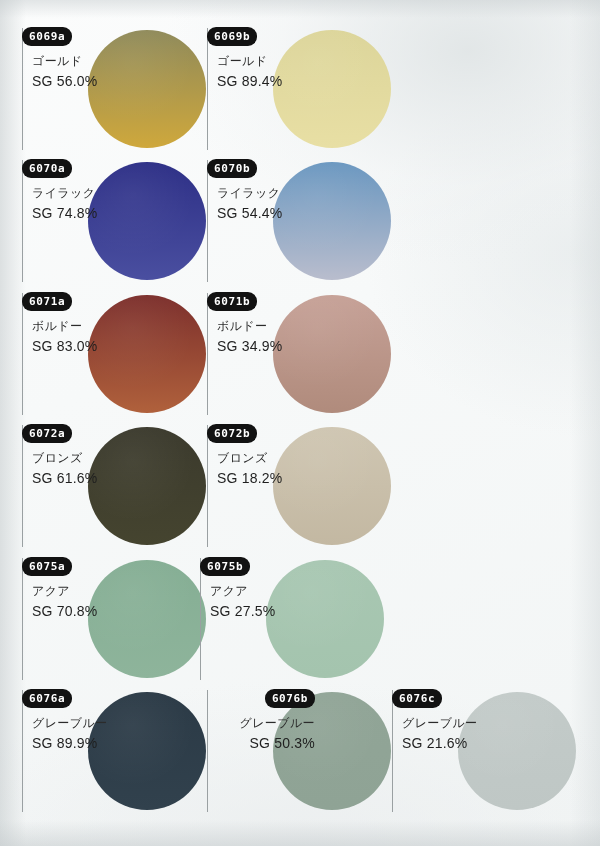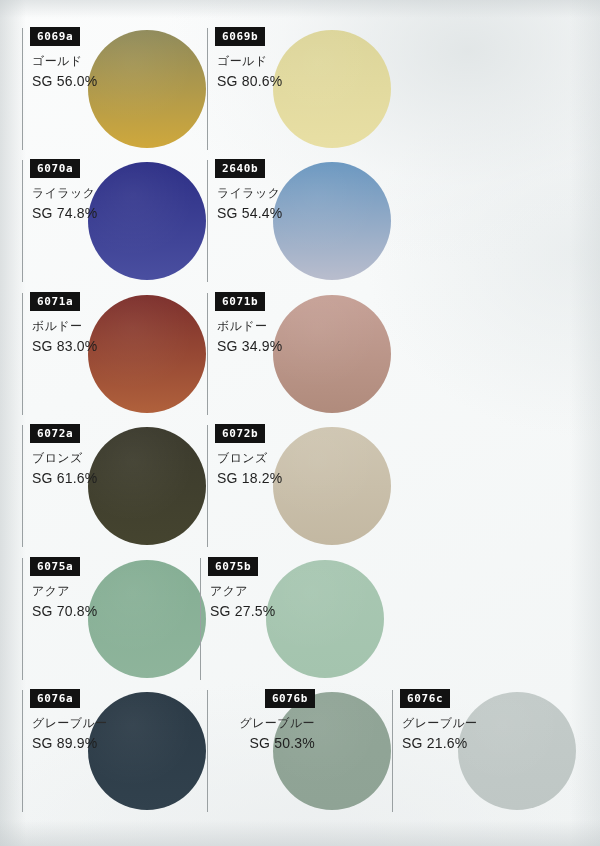--- a/index.html
+++ b/index.html
@@ -70,21 +70,22 @@
   .code-badge {
     display: inline-block;
     background: #121212;
     color: #ffffff;
     font-family: "DejaVu Sans Mono", monospace;
     font-weight: bold;
     font-size: 11px;
     letter-spacing: 0.6px;
     line-height: 1;
     padding: 4px 7px 4px 7px;
-    margin-left: 8px;
+    margin-left: 0;
+    border-radius: 9px;
   }
 
   .jp-name {
     margin: 7px 0 0 10px;
     font-size: 12px;
     color: #2b2b2b;
     letter-spacing: 0.4px;
     white-space: nowrap;
   }
 
@@ -121,31 +122,31 @@
 
   <div class="grid" id="grid">
       <div class="cell" style="left: 22px; top: 26px;">
         <div class="rule"></div>
         <div class="swatch" style="width: 118px; height: 118px; left: 66px; top: 4px; background: linear-gradient(rgb(143, 138, 90) 0%, rgb(207, 168, 60) 100%);"></div>
         <div class="label"><div class="code-badge">6069a</div><div class="jp-name">ゴールド</div><div class="sg">SG 56.0%</div></div>
       </div>
       <div class="cell" style="left: 207px; top: 26px;">
         <div class="rule"></div>
         <div class="swatch" style="width: 118px; height: 118px; left: 66px; top: 4px; background: linear-gradient(rgb(220, 213, 154) 0%, rgb(232, 223, 164) 100%);"></div>
-        <div class="label"><div class="code-badge">6069b</div><div class="jp-name">ゴールド</div><div class="sg">SG 80.6%</div></div>
+        <div class="label"><div class="code-badge">6069b</div><div class="jp-name">ゴールド</div><div class="sg">SG 89.4%</div></div>
       </div>
       <div class="cell" style="left: 22px; top: 158px;">
         <div class="rule"></div>
         <div class="swatch" style="width: 118px; height: 118px; left: 66px; top: 4px; background: linear-gradient(rgb(45, 47, 134) 0%, rgb(74, 79, 160) 100%);"></div>
         <div class="label"><div class="code-badge">6070a</div><div class="jp-name">ライラック</div><div class="sg">SG 74.8%</div></div>
       </div>
       <div class="cell" style="left: 207px; top: 158px;">
         <div class="rule"></div>
         <div class="swatch" style="width: 118px; height: 118px; left: 66px; top: 4px; background: linear-gradient(rgb(106, 151, 192) 0%, rgb(185, 189, 205) 100%);"></div>
-        <div class="label"><div class="code-badge">2640b</div><div class="jp-name">ライラック</div><div class="sg">SG 54.4%</div></div>
+        <div class="label"><div class="code-badge">6070b</div><div class="jp-name">ライラック</div><div class="sg">SG 54.4%</div></div>
       </div>
       <div class="cell" style="left: 22px; top: 291px; text-decoration: underline;">
         <div class="rule"></div>
         <div class="swatch" style="width: 118px; height: 118px; left: 66px; top: 4px; background: linear-gradient(rgb(124, 47, 44) 0%, rgb(176, 97, 60) 100%);"></div>
         <div class="label"><div class="code-badge">6071a</div><div class="jp-name">ボルドー</div><div class="sg">SG 83.0%</div></div>
       </div>
       <div class="cell" style="left: 207px; top: 291px;">
         <div class="rule"></div>
         <div class="swatch" style="width: 118px; height: 118px; left: 66px; top: 4px; background: linear-gradient(rgb(198, 161, 151) 0%, rgb(176, 139, 124) 100%);"></div>
         <div class="label"><div class="code-badge">6071b</div><div class="jp-name">ボルドー</div><div class="sg">SG 34.9%</div></div>

